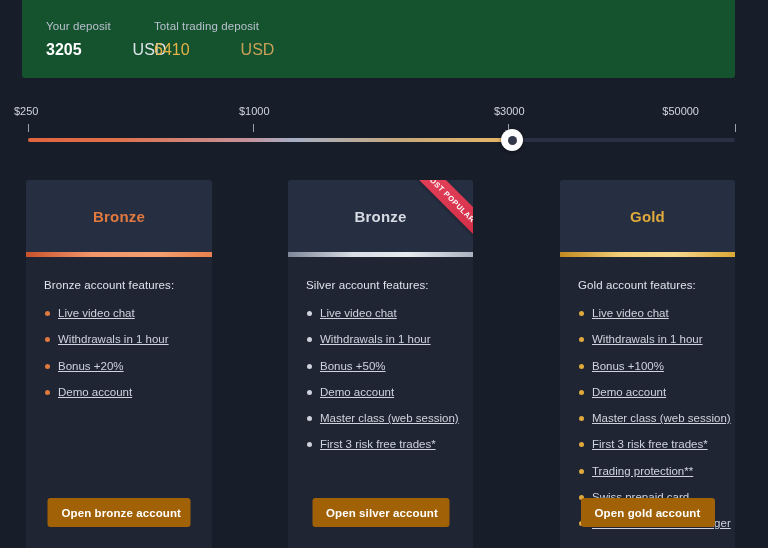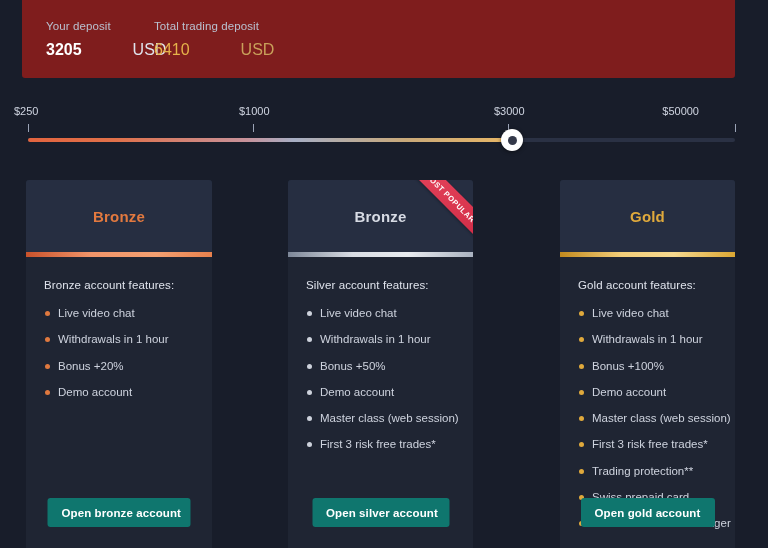--- a/index.html
+++ b/index.html
@@ -13,21 +13,21 @@
     position: relative;
   }
 
   
   .summary-panel {
     position: absolute;
     left: 22px;
     top: 0;
     width: 713px;
     height: 78px;
-    background: #7f1d1d;
+    background: #14532d;
     border-bottom-left-radius: 3px;
     border-bottom-right-radius: 3px;
   }
 
   .summary-inner {
     display: flex;
     align-items: flex-start;
     padding: 20px 0 0 24px;
   }
 
@@ -222,20 +222,21 @@
 
   .feature-list { list-style: none; }
   .feature-item {
     position: relative;
     padding-left: 14px;
     font-size: 11.5px;
     color: #ced3de;
     margin-bottom: 12.5px;
     line-height: 1.2;
     white-space: nowrap;
+    text-decoration: underline;
   }
   .feature-item::before {
     content: "";
     position: absolute;
     left: 1px;
     top: 4px;
     width: 5px;
     height: 5px;
     border-radius: 50%;
   }
@@ -243,21 +244,21 @@
   .card.silver .feature-item::before { background: #cdd2dc; }
   .card.gold   .feature-item::before { background: #e0a93c; }
 
   .cta-button {
     position: absolute;
     left: 50%;
     transform: translateX(-50%);
     bottom: 21px;
     height: 29px;
     border-radius: 3px;
-    background: #0f766e;
+    background: #a16207;
     color: #ffffff;
     font-size: 11.5px;
     font-weight: bold;
     font-family: "Liberation Sans", sans-serif;
     border: none;
     cursor: pointer;
     white-space: nowrap;
     padding: 0 14px;
     letter-spacing: .1px;
   }

